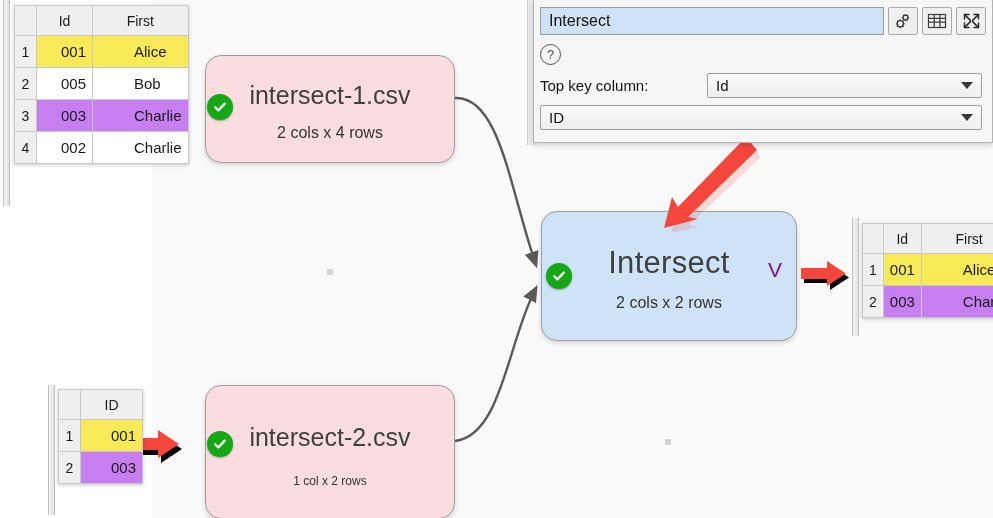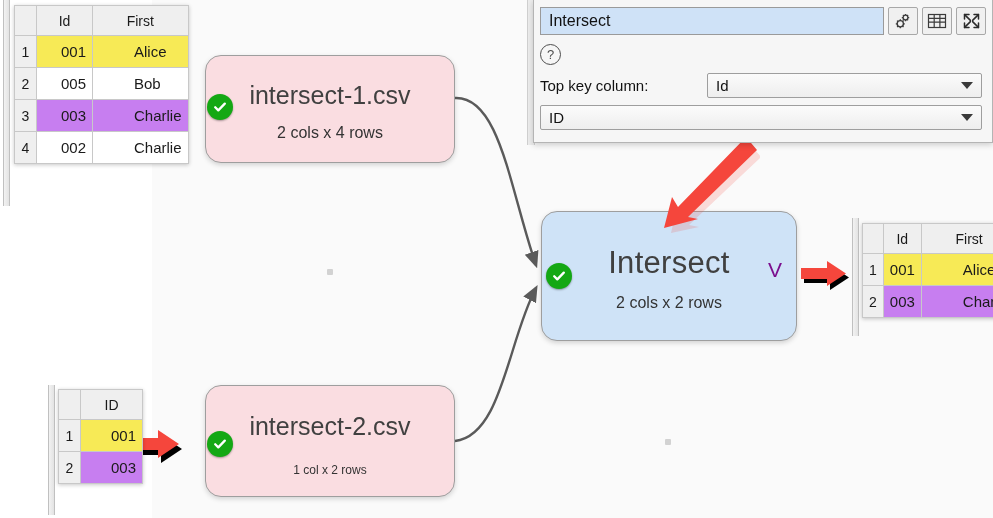--- a/index.html
+++ b/index.html
@@ -61,21 +61,21 @@
     white-space: nowrap;
   }
 
   #node-intersect1 {
     left: 205px; top: 55px; width: 250px; height: 108px;
   }
   #node-intersect1 .node-title { font-size: 25px; margin-top: 4px; }
   #node-intersect1 .node-sub { font-size: 16px; margin-top: 14px; }
 
   #node-intersect2 {
-    left: 205px; top: 385px; width: 250px; height: 112px;
+    left: 205px; top: 385px; width: 250px; height: 134px;
   }
   #node-intersect2 .node-title { font-size: 25px; margin-top: 6px; }
   #node-intersect2 .node-sub { font-size: 12px; margin-top: 22px; }
 
   #node-op {
     left: 541px; top: 211px; width: 256px; height: 130px;
   }
   #node-op .node-title { font-size: 31px; margin-top: 4px; letter-spacing: .3px; }
   #node-op .node-sub { font-size: 16px; margin-top: 13px; }
 

